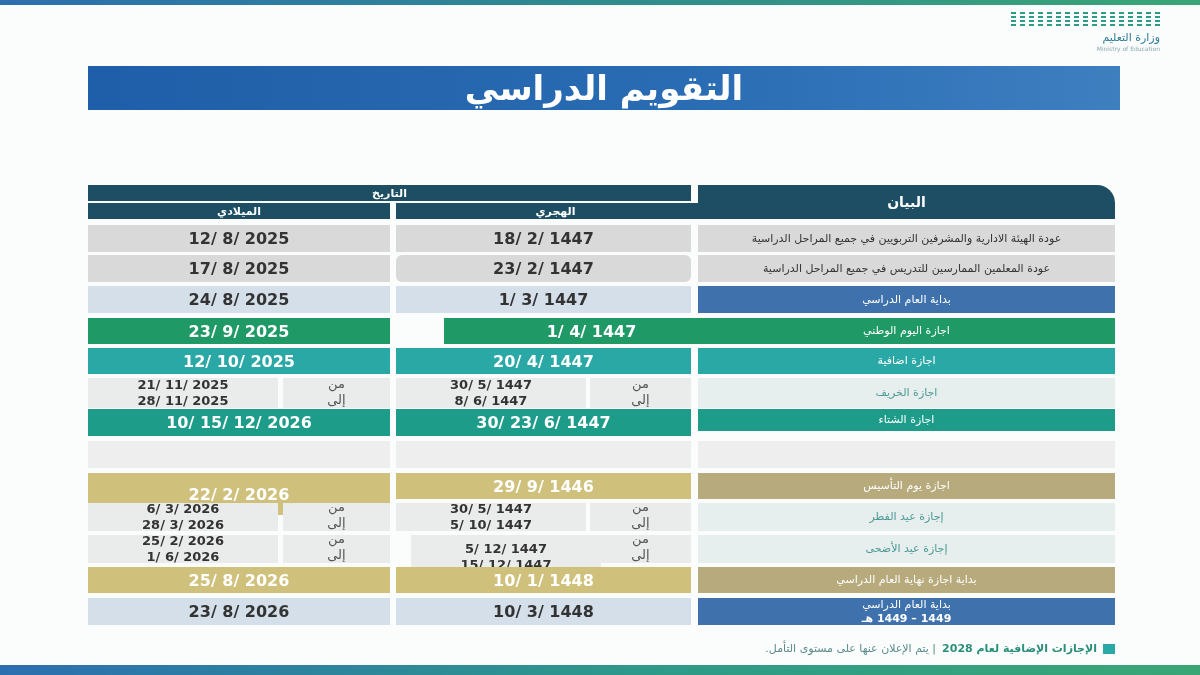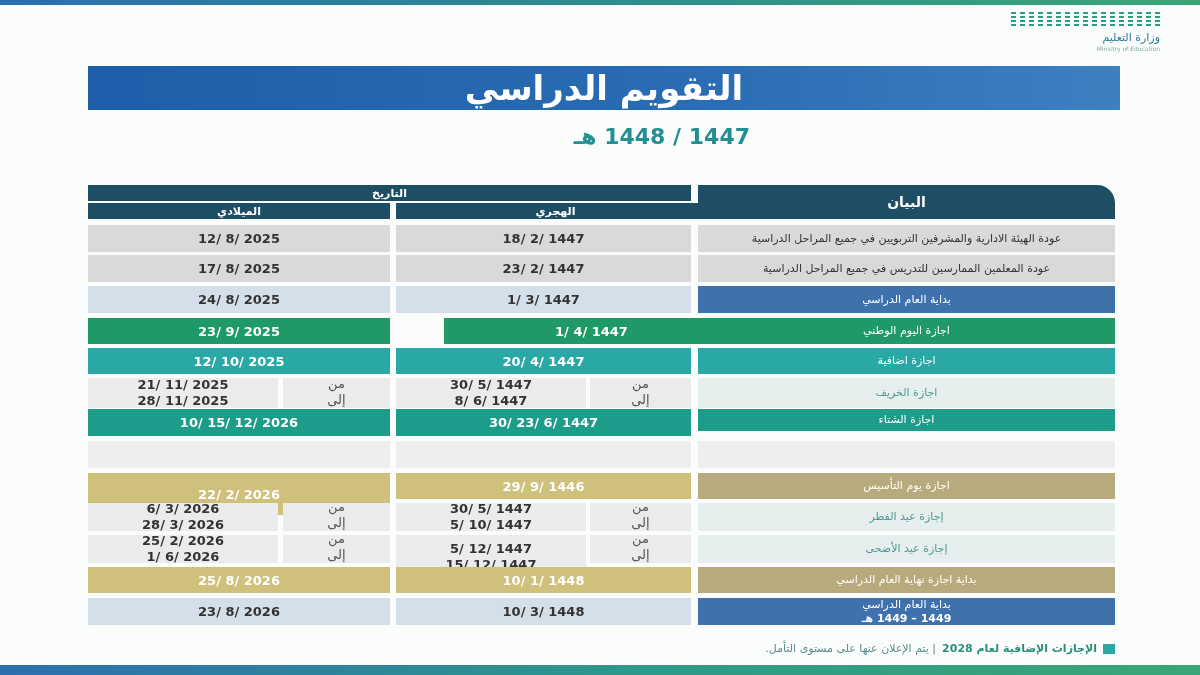--- a/index.html
+++ b/index.html
@@ -21,21 +21,21 @@
       display: flex; align-items: center; justify-content: center; }
     .title-banner span { color: #fff; font-size: 34px; font-weight: bold; letter-spacing: 2px; }
 
     .years { position: absolute; left: 400px; top: 124px; width: 360px; text-align: right; direction: rtl; }
     .years div { font-size: 22px; font-weight: bold; color: #1f8c8e; line-height: 25px; padding-right: 10px; }
     .years .hijri { color: #228f93; }
     .years .greg { color: #258a8f; }
 
     .table { position: absolute; left: 88px; top: 185px; width: 1027px; }
     .cell { position: absolute; display: flex; align-items: center; justify-content: center;
-      font-weight: bold; font-size: 13px; color: #333; text-align: center; }
+      font-weight: bold; font-size: 16px; color: #333; text-align: center; }
     .hdr { background: #1d4e64; color: #fff; }
     .hdr-main { border-top-right-radius: 18px; font-size: 14px; }
     .small-hdr { font-size: 11px; }
 
     .label { font-size: 11px; font-weight: normal; line-height: 14px; direction: rtl; }
     .gray { background: #d9d9d9; }
     .lightgray { background: #eaebeb; }
     .lightblue { background: #d4dfea; }
     .blue { background: #3f72ad; color: #fff; }
     .green { background: #1f9a67; color: #fff; }
@@ -81,36 +81,35 @@
   </div>
   <div class="logo-ar">وزارة التعليم</div>
   <div class="logo-en">Ministry of Education</div>
 </div>
 
 <div class="title-banner">
   <span>التقويم الدراسي</span>
 </div>
 
 <div class="years">
-  <div class="hijri">1447 / 1448 هـ</div>
 </div>
 
 <div class="table">
 
   <div class="cell hdr hdr-main" style="left:610px; top:0; width:417px; height:34px;">البيان</div>
   <div class="cell hdr small-hdr" style="left:0; top:0; width:603px; height:16px;">التاريخ</div>
   <div class="cell hdr small-hdr" style="left:308px; top:18px; width:319px; height:16px;">الهجري</div>
   <div class="cell hdr small-hdr" style="left:0; top:18px; width:302px; height:16px;">الميلادي</div>
 
   <div class="cell gray label" style="left:610px; top:40px; width:417px; height:27px;">عودة الهيئة الادارية والمشرفين التربويين في جميع المراحل الدراسية</div>
   <div class="cell gray" style="left:308px; top:40px; width:295px; height:27px;text-align:center;">18/ 2/ 1447</div>
   <div class="cell gray" style="left:0; top:40px; width:302px; height:27px;">12/ 8/ 2025</div>
 
   <div class="cell gray label" style="left:610px; top:70px; width:417px; height:27px;">عودة المعلمين الممارسين للتدريس في جميع المراحل الدراسية</div>
-  <div class="cell gray" style="left:308px; top:70px; width:295px; height:27px;">23/ 2/ 1447</div>
+  <div class="cell gray" style="left:308px; top:70px; width:295px; height:27px;border-radius:6px;">23/ 2/ 1447</div>
   <div class="cell gray" style="left:0; top:70px; width:302px; height:27px;">17/ 8/ 2025</div>
 
   <div class="cell blue label" style="left:610px; top:101px; width:417px; height:27px;">بداية العام الدراسي</div>
   <div class="cell lightblue" style="left:308px; top:101px; width:295px; height:27px;">1/ 3/ 1447</div>
   <div class="cell lightblue" style="left:0; top:101px; width:302px; height:27px;">24/ 8/ 2025</div>
 
   <div class="cell green label" style="left:610px; top:133px; width:417px; height:26px;">اجازة اليوم الوطني</div>
   <div class="cell green" style="left:308px; top:133px; width:295px; height:26px;margin-left:48px;">1/ 4/ 1447</div>
   <div class="cell green" style="left:0; top:133px; width:302px; height:26px;">23/ 9/ 2025</div>
 
@@ -164,21 +163,21 @@
   <div class="cell lightgray pair" style="left:0; top:318px; width:190px; height:28px;">
     <span>6/ 3/ 2026</span>
       <span>28/ 3/ 2026</span>
   </div>
 
   <div class="cell palegreen label" style="left:610px; top:350px; width:417px; height:28px;">إجازة عيد الأضحى</div>
   <div class="cell lightgray fromto" style="left:502px; top:350px; width:101px; height:28px;">
     <span>من</span>
       <span>إلى</span>
   </div>
-  <div class="cell lightgray pair" style="left:308px; top:350px; width:190px; height:44px;">
+  <div class="cell lightgray pair" style="left:323px; top:350px; width:190px; height:44px;">
     <span>5/ 12/ 1447</span>
       <span>15/ 12/ 1447</span>
   </div>
   <div class="cell lightgray fromto" style="left:195px; top:350px; width:107px; height:28px;">
     <span>من</span>
       <span>إلى</span>
   </div>
   <div class="cell lightgray pair" style="left:0; top:350px; width:190px; height:28px;text-align:right;">
     <span>25/ 2/ 2026</span>
       <span>1/ 6/ 2026</span>

